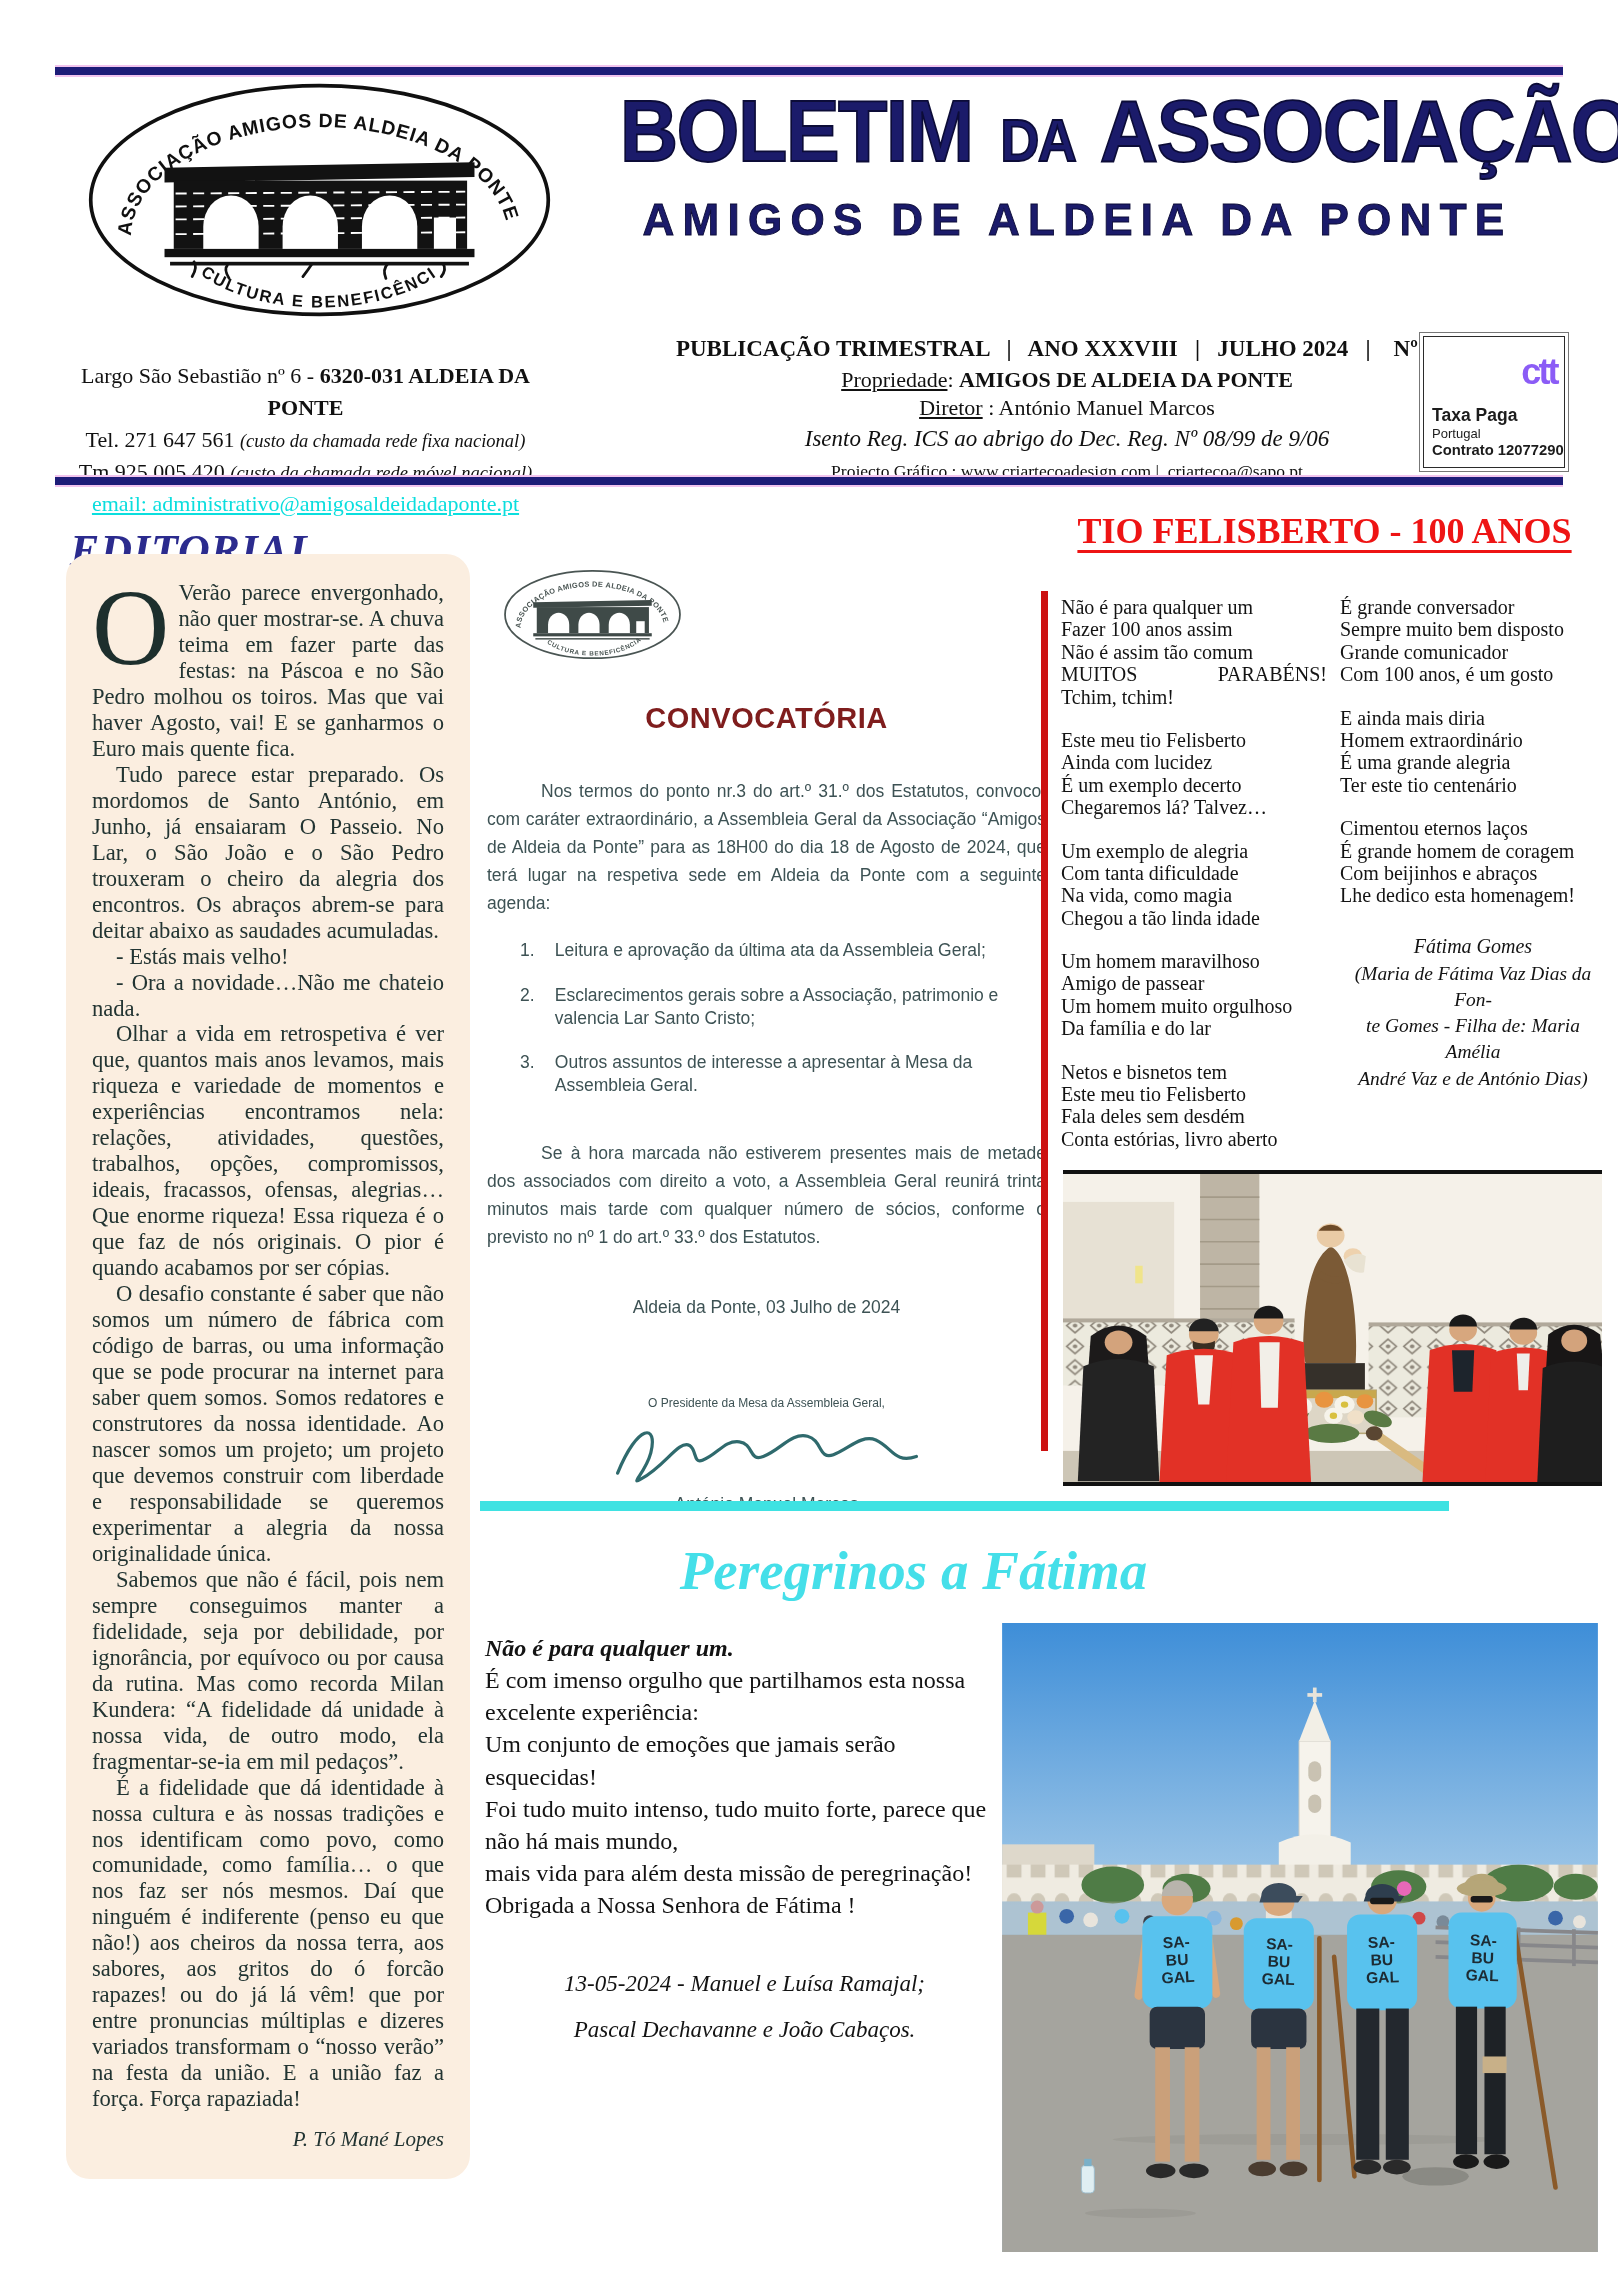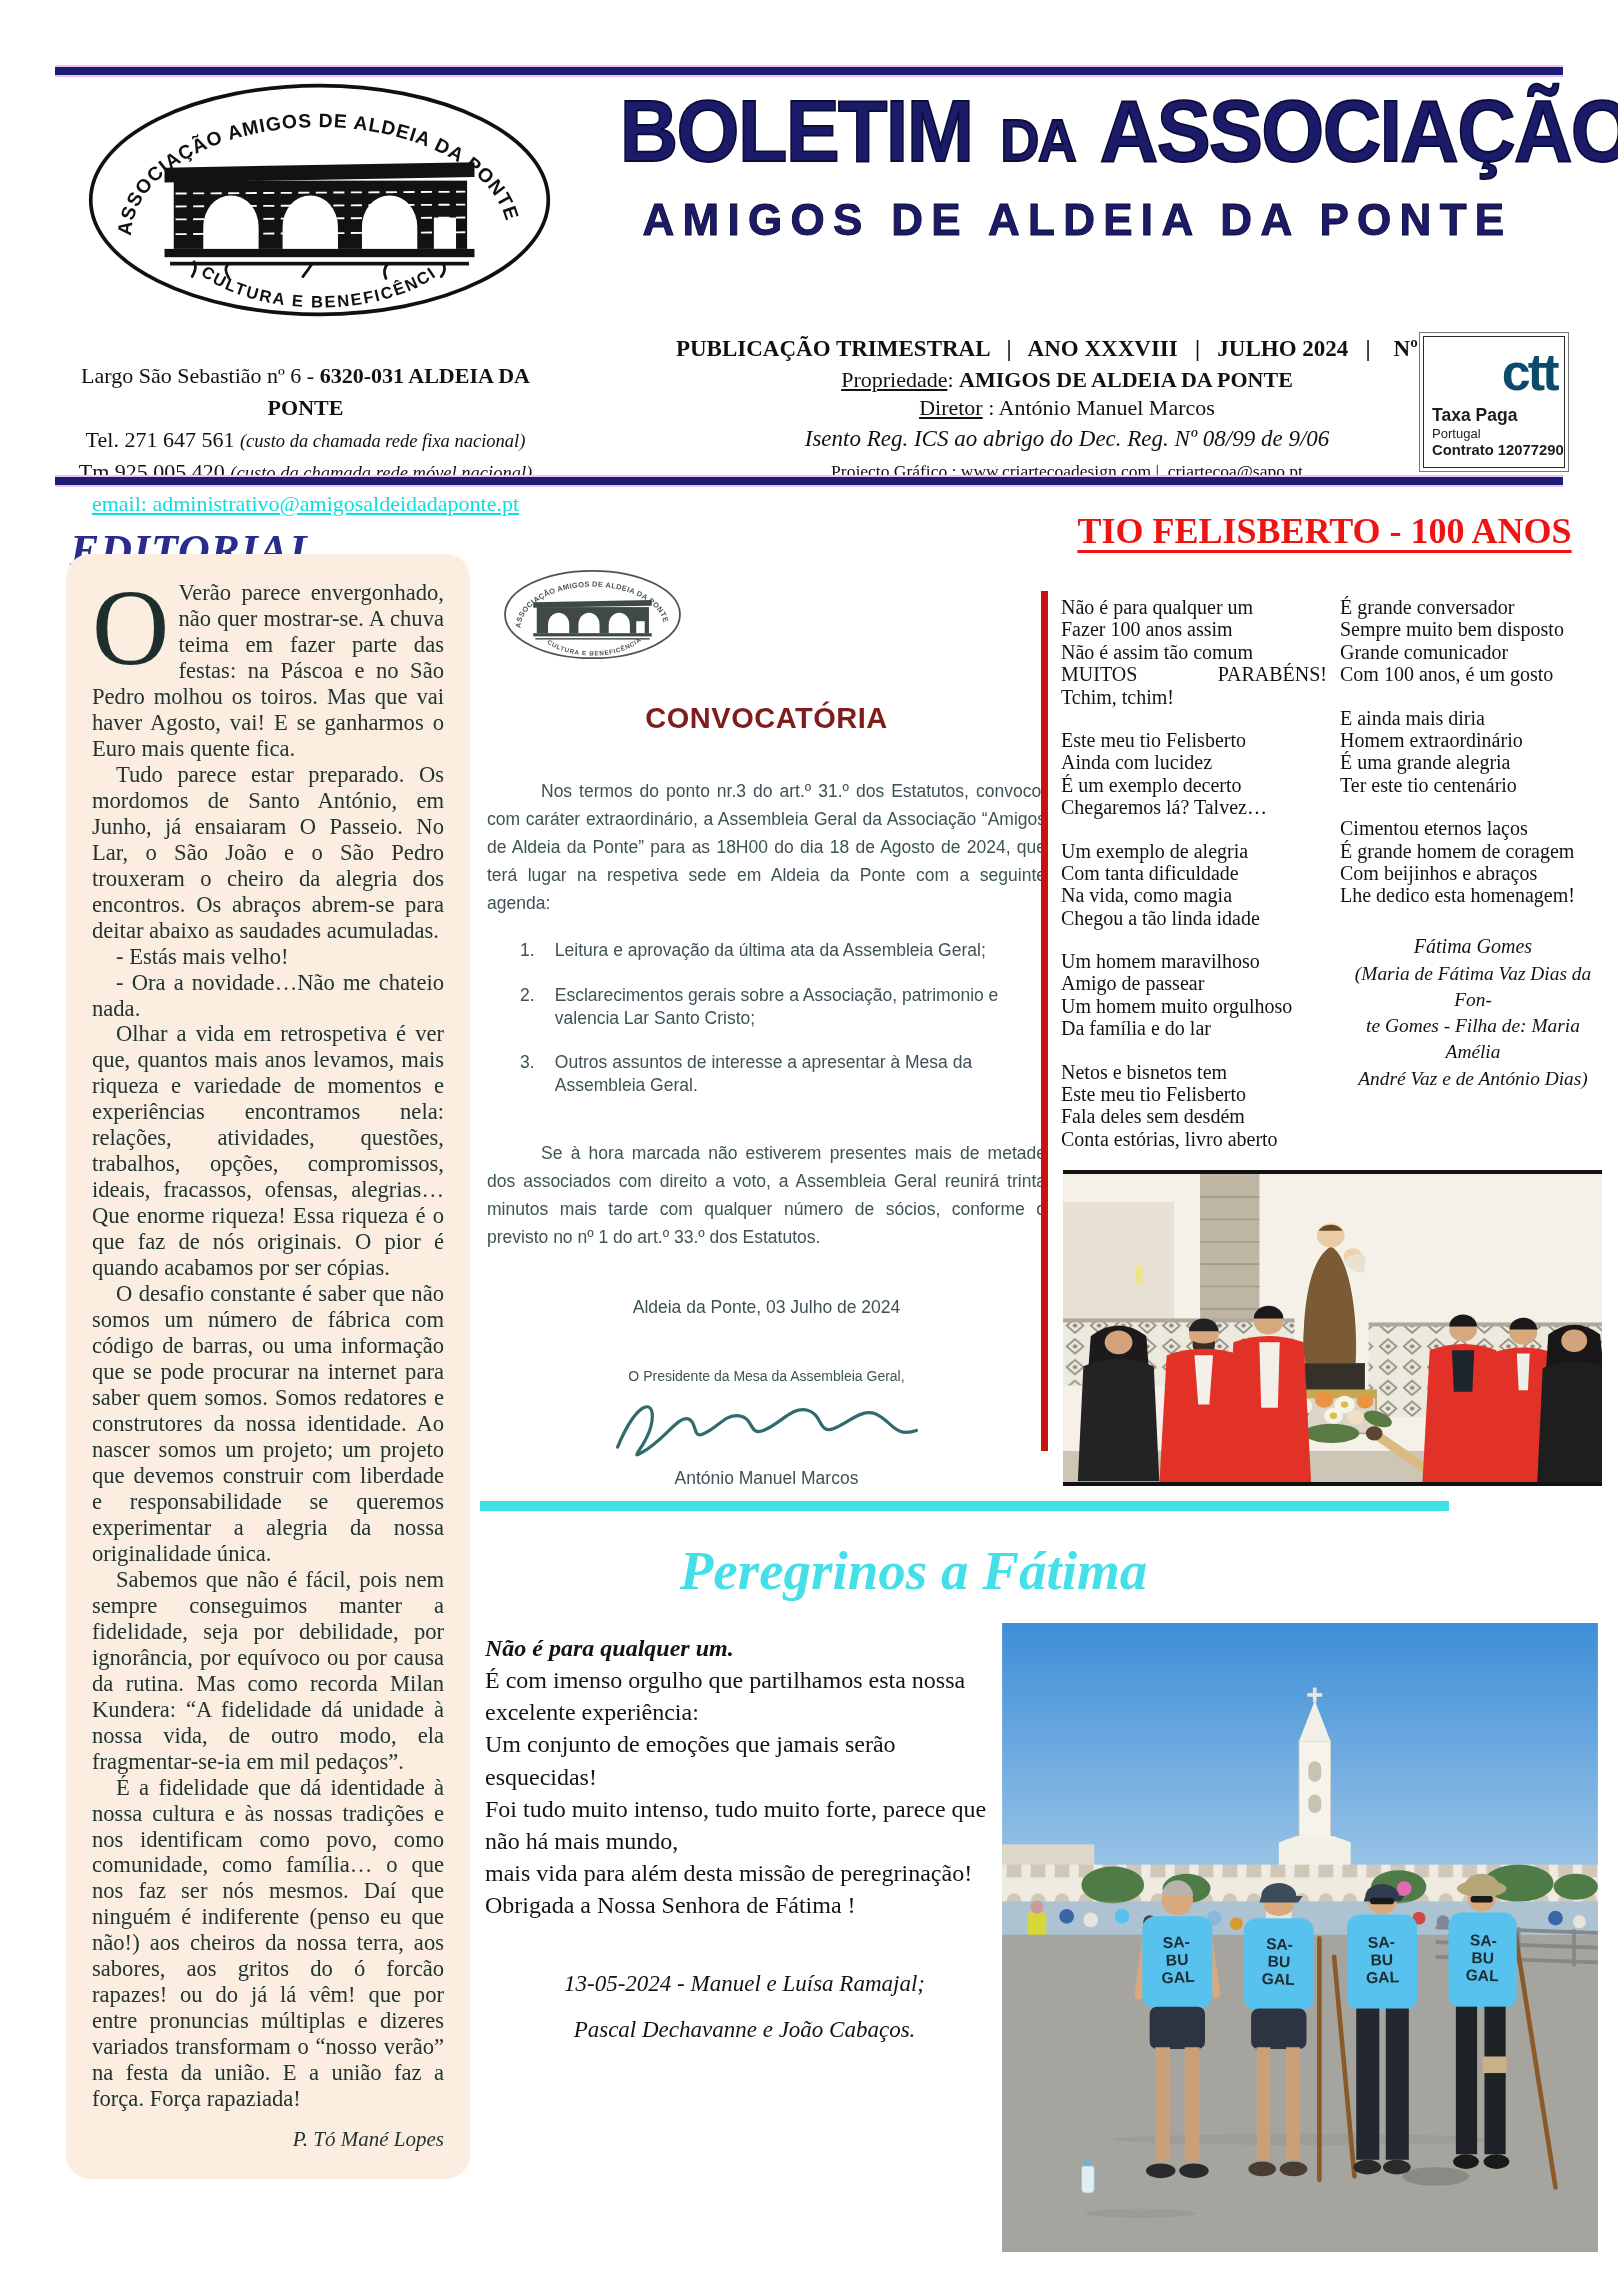--- a/index.html
+++ b/index.html
@@ -29,22 +29,22 @@
   .pub-l2{font-size:22px;margin-top:4.6px;}
   .pub-l2 .lbl,.pub-l3 .lbl{text-decoration:underline;}
   .pub-l2 .val{font-weight:bold;}
   .pub-l3{font-size:22px;margin-top:2.8px;}
   .pub-l4{font-style:italic;font-size:23px;margin-top:4.6px;}
   .pub-l5{font-size:17.5px;margin-top:9.2px;white-space:pre;}
 
   .ctt{position:absolute;left:1419px;top:332px;width:148px;height:138px;background:#fff;
        border:0.9px solid #777;}
   .ctt-inner{position:absolute;left:2.8px;top:2.8px;right:2.8px;bottom:2.8px;border:1.8px solid #2b2b2b;}
-  .ctt-logo{position:absolute;top:8px;right:7.4px;font-family:"Liberation Sans",sans-serif;font-weight:900;
-            font-size:52px;letter-spacing:-2.8px;color:#0c4a6e;line-height:1.05;}
+  .ctt-logo{position:absolute;top:16px;right:7.4px;font-family:"Liberation Sans",sans-serif;font-weight:900;
+            font-size:36px;letter-spacing:-2.8px;color:#8b5cf6;line-height:1.05;}
   .ctt-info{position:absolute;left:8.3px;bottom:7.4px;font-family:"Liberation Sans",sans-serif;color:#1c1c1c;
             text-align:left;line-height:1.2;}
   .ctt-taxa{font-weight:bold;font-size:17.5px;}
   .ctt-pais{font-size:13px;}
   .ctt-contrato{font-weight:bold;font-size:14.8px;}
 
   
   .editorial-h{position:absolute;left:70px;top:525px;font-size:44px;font-style:italic;font-weight:bold;
                color:#2b2b8e;letter-spacing:0.9px;}
   .editorial{position:absolute;left:66px;top:554px;width:404px;background:#fbeee0;border-radius:24px;
@@ -58,21 +58,21 @@
   
   .convoc{position:absolute;left:487px;top:569px;width:559px;font-family:"Liberation Sans",sans-serif;
           color:#3d5254;}
   .doc-logo{margin-left:14.8px;}
   .convoc h2{margin:39px 0 0;text-align:center;font-size:29px;font-weight:bold;letter-spacing:0.5px;color:#7f1d1d;}
   .convoc .p{font-size:17.5px;line-height:1.6;text-align:justify;margin:42px 0 0;}
   .convoc .p.ind{text-indent:54px;}
   .convoc .item{display:flex;gap:14.8px;font-size:17.5px;line-height:1.3;margin-top:22px;padding-left:33px;}
   .convoc .num{width:20px;flex:none;}
   .convoc .date{text-align:center;font-size:17.5px;margin-top:46px;}
-  .convoc .pres{text-align:center;font-size:14px;margin-top:50px;}
+  .convoc .pres{text-align:center;font-size:12px;margin-top:78px;}
   .sig-svg{display:block;margin:1.8px auto 0;}
   .convoc .name{text-align:center;font-size:17.5px;margin-top:4px;}
 
   
   .felis-h{position:absolute;left:1041px;top:510px;width:567px;text-align:center;color:#ee1414;
            font-size:36px;font-weight:bold;text-decoration:underline;text-underline-offset:6.5px;
            text-decoration-thickness:2.8px;}
   .red-rule{position:absolute;left:1041px;top:591px;width:7.4px;height:860px;background:#cc1111;}
   .poem{position:absolute;left:1061px;top:596px;width:545px;display:flex;gap:13px;color:#131313;}
   .pcol{width:266px;font-size:20px;line-height:1.12;}

